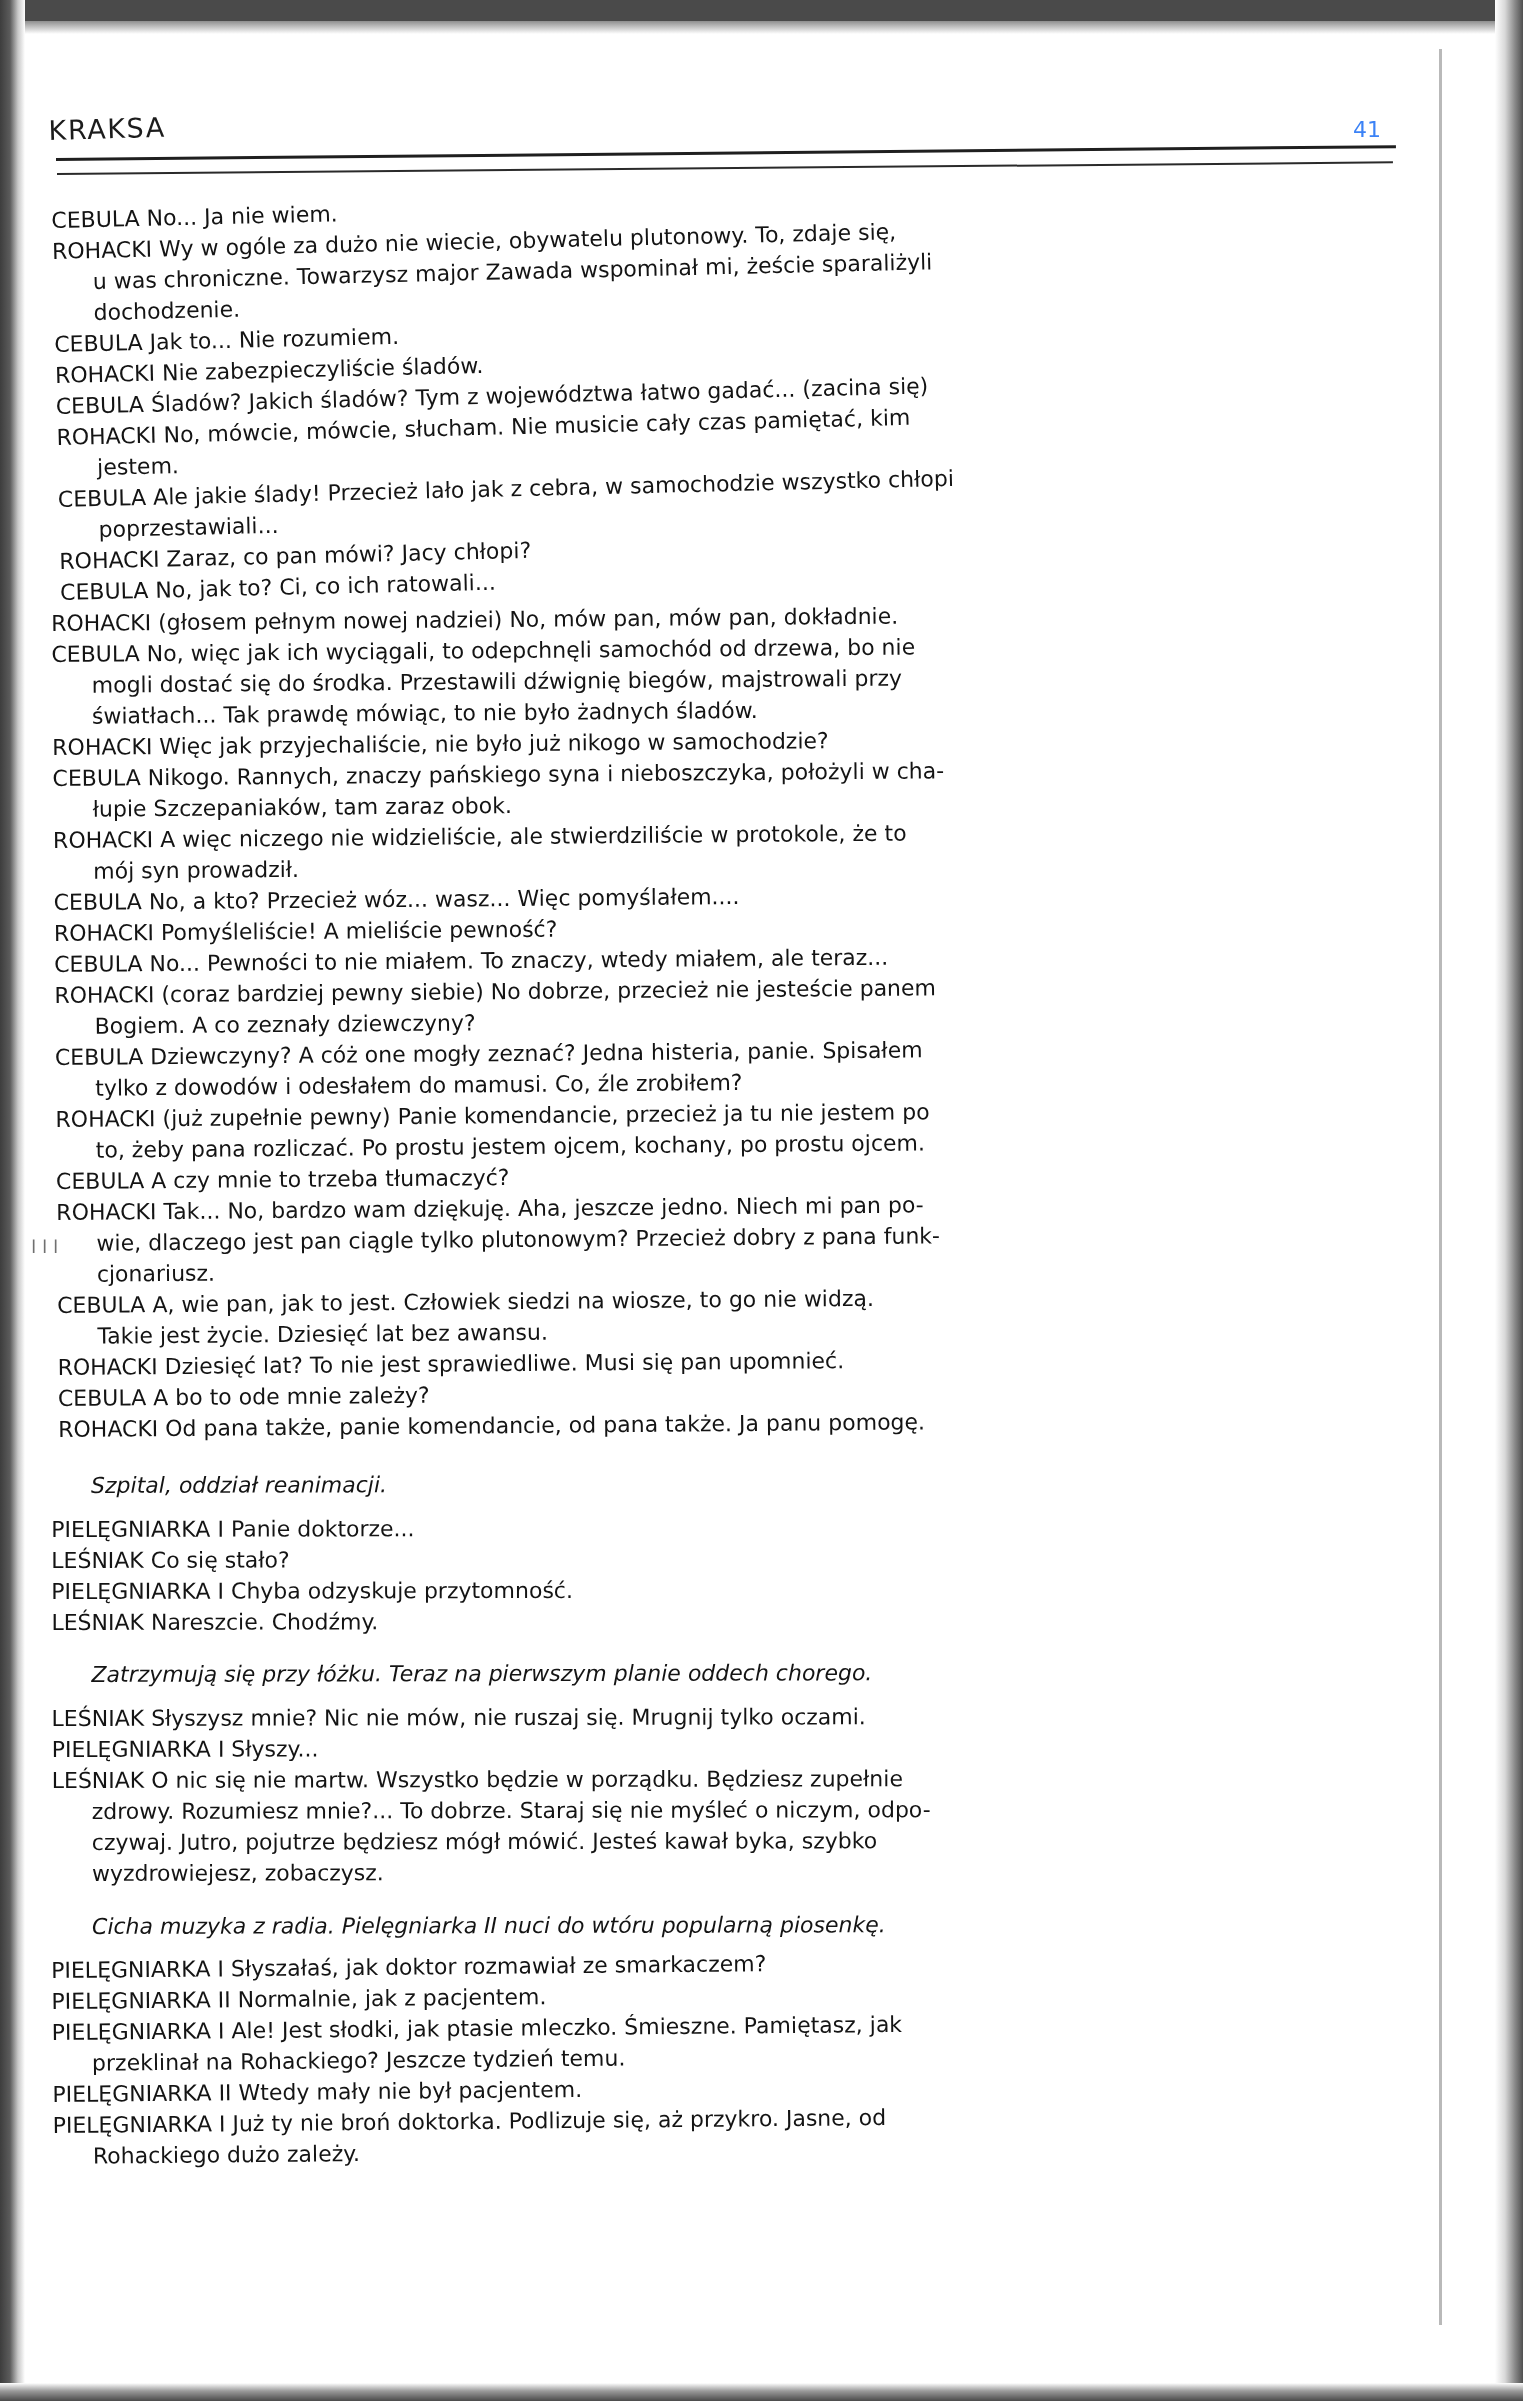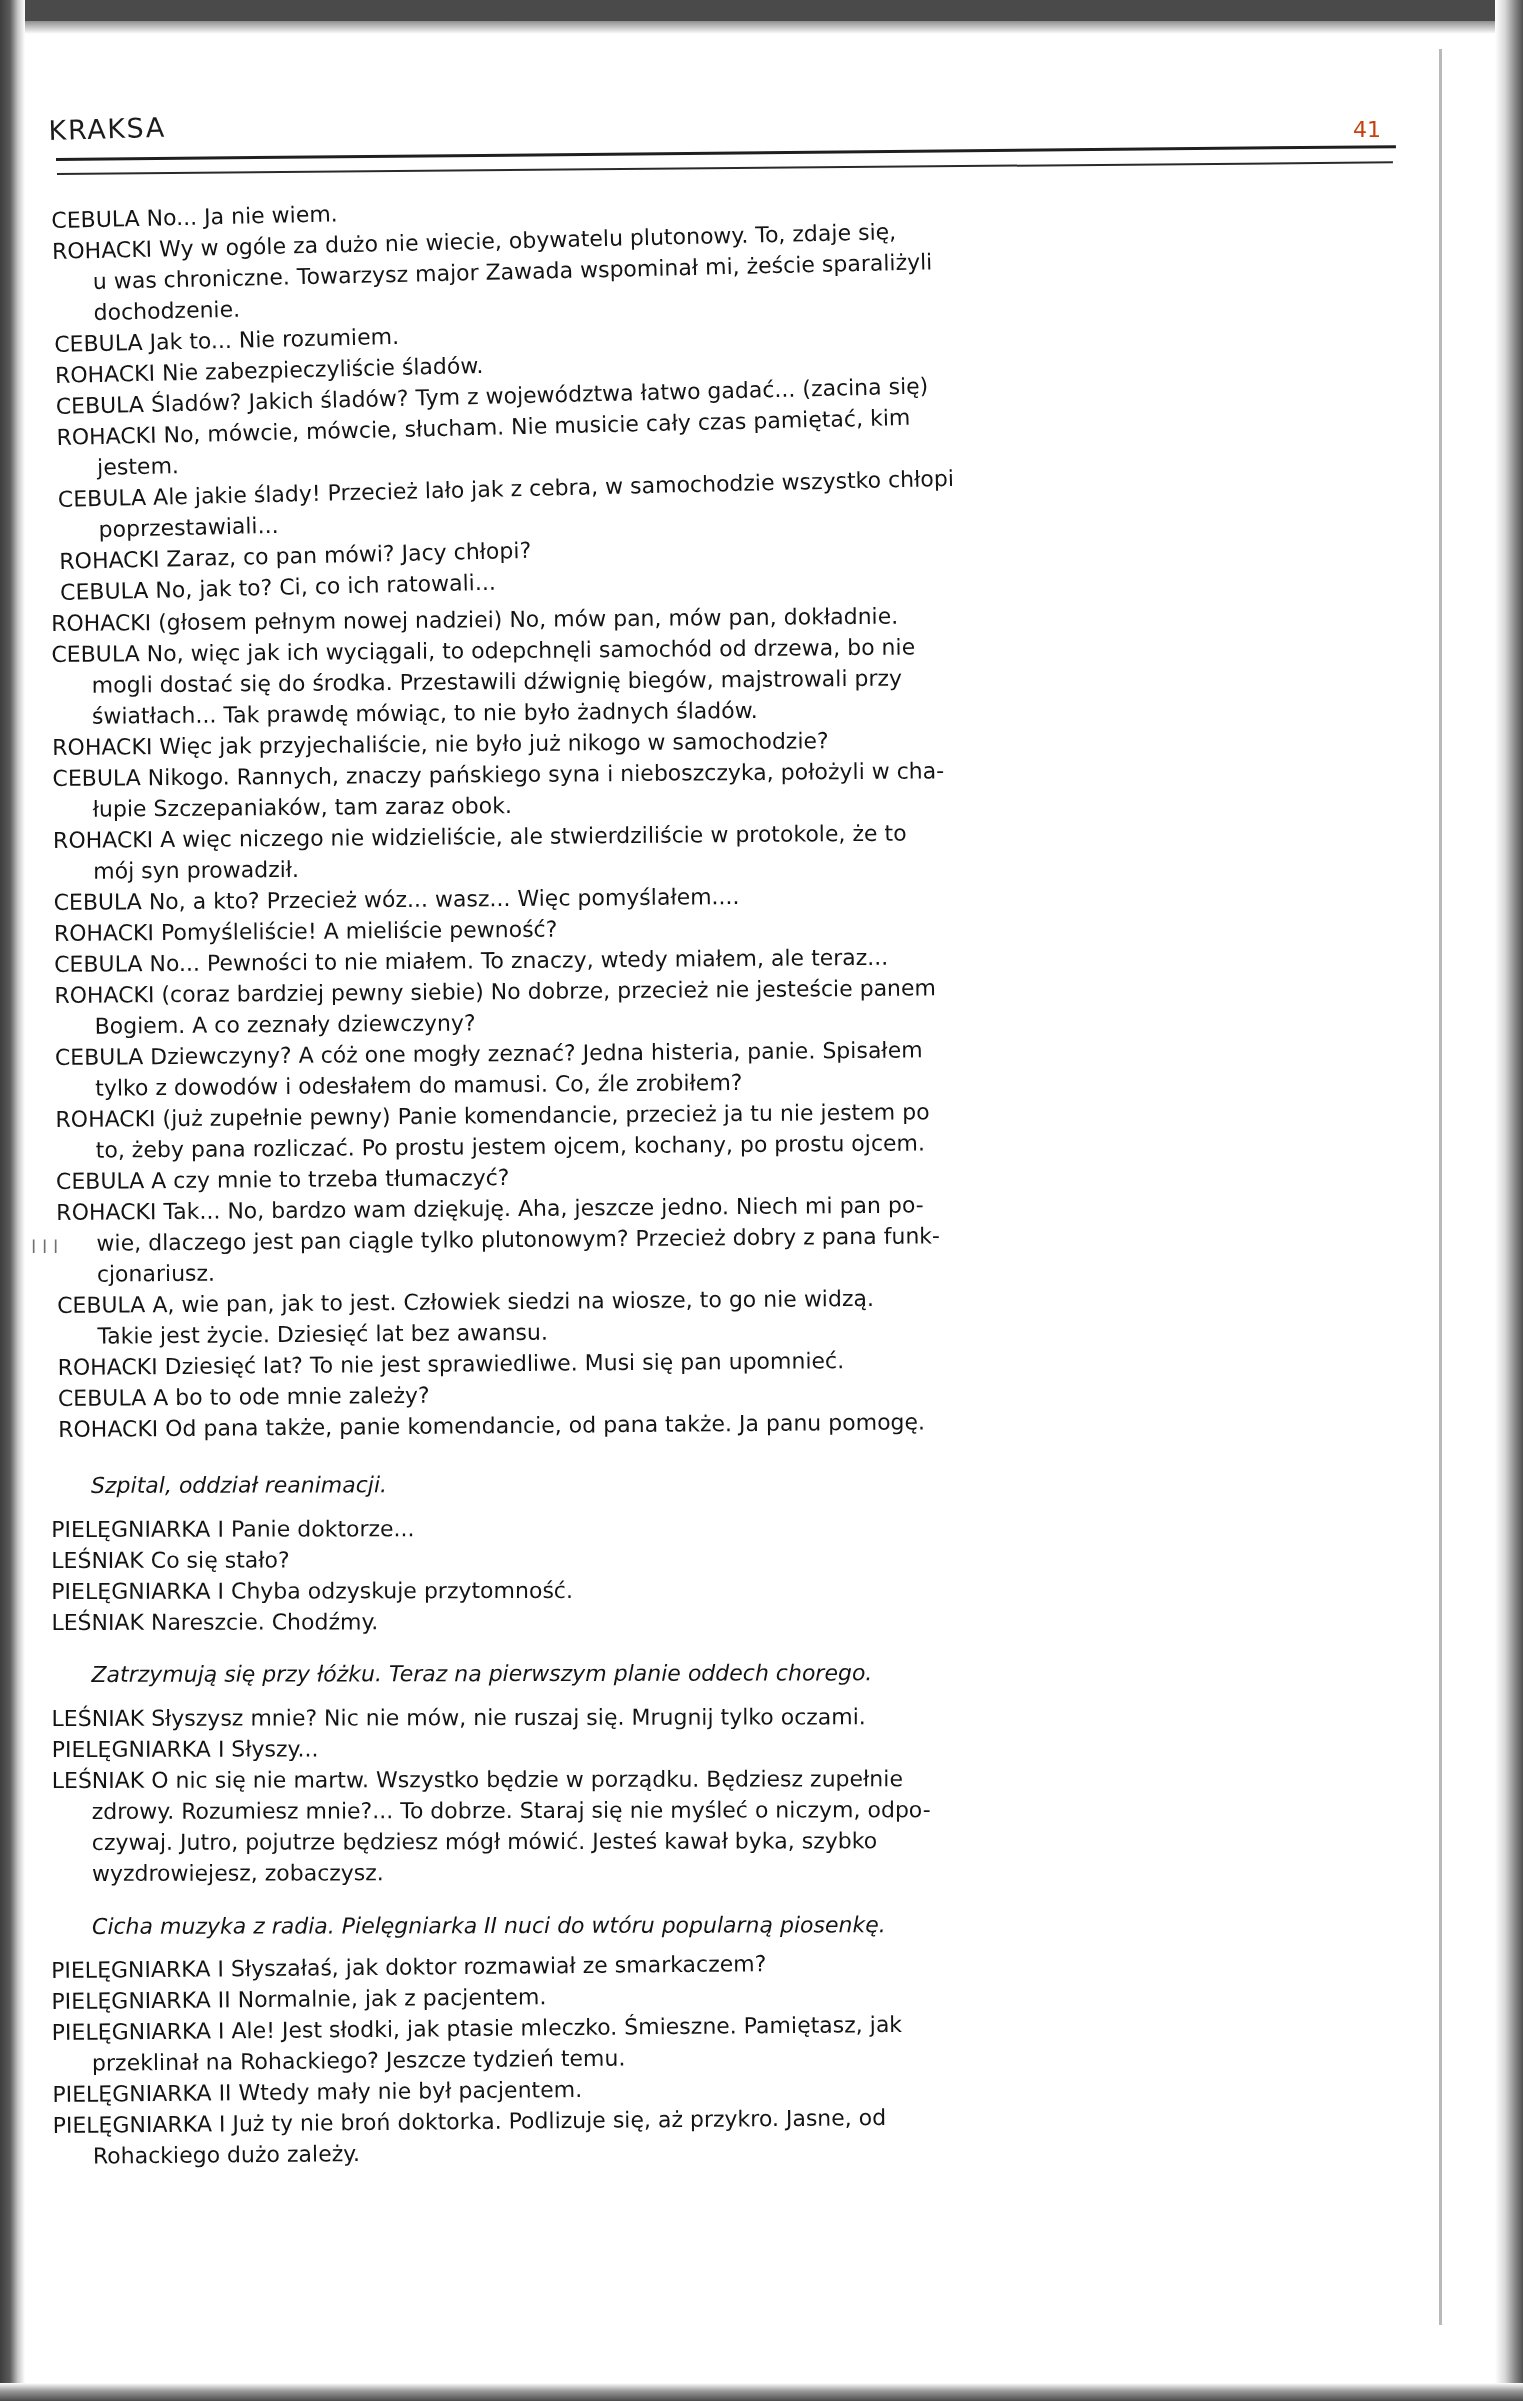--- a/index.html
+++ b/index.html
@@ -70,21 +70,21 @@
     letter-spacing: 1.6px;
     transform: rotate(-1.6deg);
     transform-origin: left bottom;
     color: #1c1c1c;
     font-family: "DejaVu Sans", sans-serif;
   }
   .hdr-page {
     position: absolute;
     right: 20px; top: 1.6px;
     font-size: 22px;
-    color: #c2410c;
+    color: #3b82f6;
     text-align: center;
   }
   .hdr-rule-a {
     position: absolute;
     left: 6.6px; top: 43px; width: 1340px; height: 2.5px;
     background: #1f1f1f;
     transform: rotate(-0.55deg);
     transform-origin: left center;
   }
   .hdr-rule-b {

